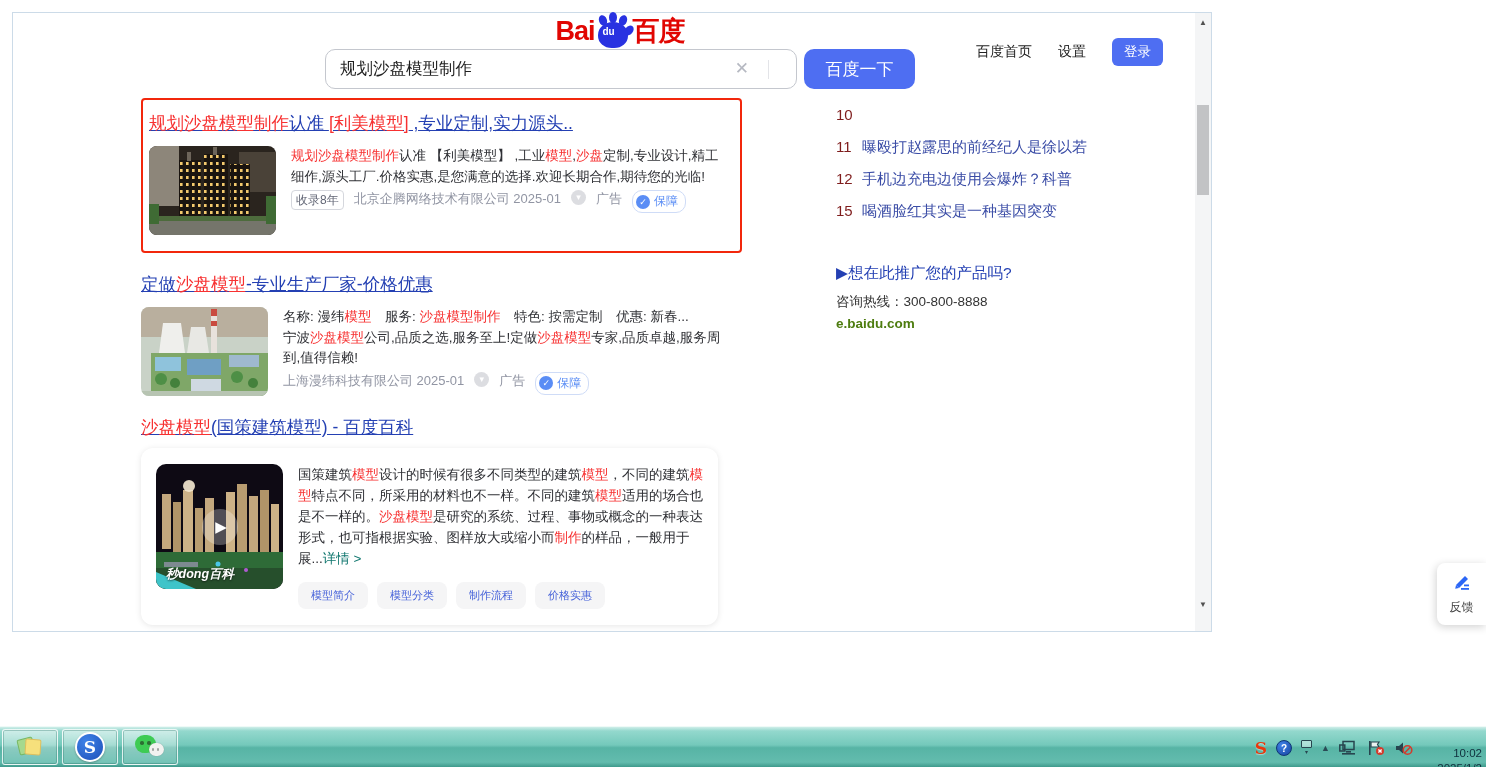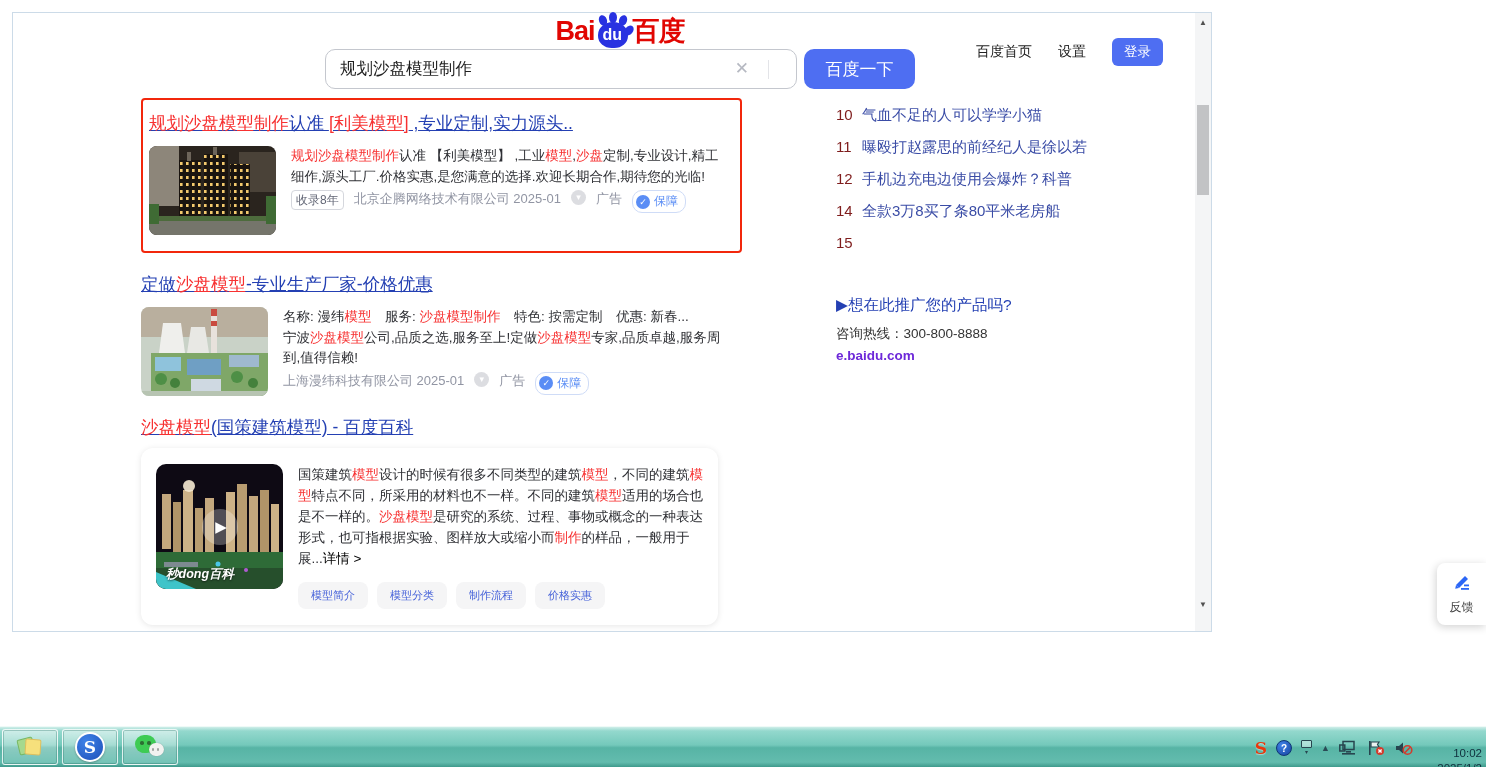--- a/index.html
+++ b/index.html
@@ -11,21 +11,21 @@
     background:#fff; border:1px solid #ccdbe8; }
 
   
   .hdr { position:relative; height:78px; display:flex; align-items:center; background:#fff;flex-direction:column; }
   .logo { margin-left:16px; display:flex; align-items:center; }
   .logo .bai,.logo .cn { font-size:27px; font-weight:bold; color:#e10602; letter-spacing:-1px; }
   .paw { position:relative; width:36px; height:36px; margin:0 1px; }
   .paw .pad { position:absolute; left:2px; top:9px; width:30px; height:26px; background:#2932e1; border-radius:50% 50% 46% 46%; }
   .paw .t { position:absolute; width:8px; height:11px; background:#2932e1; border-radius:50%; }
   .t1{left:3px;top:2px;transform:rotate(-20deg);} .t2{left:13px;top:-1px;} .t3{left:23px;top:2px;transform:rotate(20deg);} .t4{left:29px;top:12px;transform:rotate(40deg);}
-  .paw .du { position:absolute; left:7px; top:13px; color:#fff; font-size:16px; font-weight:bold; }
+  .paw .du { position:absolute; left:7px; top:13px; color:#fff; font-size:10px; font-weight:bold; }
   .searchwrap { margin-left:16px; display:flex; align-items:center; }
   .inputbox { position:relative; width:472px; }
   .inputbox input { width:472px; height:40px; border:1px solid #c4c7ce; border-radius:10px;
     padding:0 78px 0 14px; font-size:16.5px; color:#1f1f1f; outline:none; font-family:inherit; }
   .clear-x { position:absolute; right:48px; top:9px; font-size:17px; color:#b6b9c2; cursor:pointer; line-height:22px; }
   .in-sep { position:absolute; right:28px; top:11px; width:1px; height:19px; background:#e3e4e8; }
   .go-btn { margin-left:7px; width:111px; height:40px; background:#4e6ef2; color:#fff; border:none;
     border-radius:10px; font-size:17px; cursor:pointer; font-family:inherit; }
   .hdr-nav { position:absolute; right:48px; top:0; height:78px; display:flex; align-items:center; gap:26px; }
   .hdr-link { font-size:14px; color:#222; cursor:pointer; text-decoration:none; }
@@ -39,21 +39,21 @@
 
   
   .content { position:absolute; top:78px; left:0; right:16px; bottom:0; display:flex; padding:7px 0 0 128px; background:#fff; overflow:hidden; }
   .results { width:601px; flex:none; }
   .sidebar { margin-left:94px; width:355px; flex:none; padding-top:1px; }
 
   
   .r-title { display:inline-block; font-size:17.5px; color:#2440b3; text-decoration:underline; cursor:pointer; line-height:24px; }
   .r-title .hl { color:#f73131; }
   .hl { color:#f73131; }
-  .more { color:#000000; cursor:pointer; }
+  .more { color:#0f766e; cursor:pointer; }
   .redbox { border:2px solid #f2270c; border-radius:4px; padding:11px 12px 16px 6px; }
   .r-row { display:flex; margin-top:11px; }
   .thumb { width:127px; height:89px; border-radius:8px; flex:none; overflow:hidden; position:relative; }
   .thumb svg { display:block; }
   .r-body { margin-left:15px; }
   .r-desc { font-size:13.5px; color:#2f3035; line-height:20.5px; width:438px; }
   .meta { display:flex; align-items:flex-start; margin-top:3px; gap:10px; }
   .idx-badge { font-size:12px; color:#626675; border:1px solid #d5d7dd; border-radius:4px; padding:0 4px; line-height:18px; height:20px; display:inline-flex; align-items:center; }
   .meta-src { font-size:13px; color:#9195a3; }
   .chev-circle { width:15px; height:15px; border-radius:50%; background:#dcdde1; color:#fff; font-size:9px; line-height:15px; text-align:center; cursor:pointer; }
@@ -75,21 +75,21 @@
   .tags { display:flex; gap:9px; margin-top:13px; }
   .tag { background:#f5f5f6; color:#4662d9; font-size:11px; padding:6px 13px; border-radius:8px; cursor:pointer; white-space:nowrap; }
 
   
   .hot-item { display:flex; font-size:15px; line-height:32px; cursor:pointer; }
   .hot-num { color:#7f1d1d; width:26px; flex:none; }
   .hot-txt { color:#3a4ca6; }
   .promo { margin-top:36px; }
   .promo-title { font-size:15.5px; color:#2440b3; cursor:pointer; }
   .promo-hotline { font-size:13.5px; color:#333; margin-top:9px; }
-  .promo-url { font-size:13.5px; color:#6d28d9; margin-top:5px; font-weight:bold; cursor:pointer; }
+  .promo-url { font-size:13.5px; color:#4d7c0f; margin-top:5px; font-weight:bold; cursor:pointer; }
 
   
   .feedback { position:absolute; right:0; top:563px; width:49px; height:62px; background:#fff;
     border-radius:8px 0 0 8px; box-shadow:-1px 2px 8px rgba(0,0,0,0.18); text-align:center; cursor:pointer; }
   .feedback svg { margin-top:9px; }
   .fb-lbl { font-size:12px; color:#454545; margin-top:3px; }
 
   
   .taskbar { position:absolute; left:0; bottom:0; width:1486px; height:41px;
     background:linear-gradient(180deg,#cfeee9 0%,#93d8cd 10%,#74c9bb 45%,#57b4a5 52%,#63bcae 88%,#3f9a8c 100%);
@@ -292,36 +292,32 @@
             </div>
           </div>
           
         </div>
 
       </div>
 
       <aside class="sidebar">
         <div class="hot-item">
           <span class="hot-num">10</span>
-          <span class="hot-txt">气血不足的人可以学学小猫</span>
         </div>
         <div class="hot-item">
           <span class="hot-num">11</span>
           <span class="hot-txt">曝殴打赵露思的前经纪人是徐以若</span>
         </div>
         <div class="hot-item">
           <span class="hot-num">12</span>
           <span class="hot-txt">手机边充电边使用会爆炸？科普</span>
         </div>
         <div class="hot-item">
-          <span class="hot-num">14</span>
-          <span class="hot-txt">全款3万8买了条80平米老房船</span>
-        </div>
-        <div class="hot-item">
           <span class="hot-num">15</span>
+          <span class="hot-txt">喝酒脸红其实是一种基因突变</span>
         </div>
         <div class="promo">
           <div class="promo-title">▶想在此推广您的产品吗?</div>
           <div class="promo-hotline">咨询热线：300-800-8888</div>
           <div class="promo-url">e.baidu.com</div>
         </div>
       </aside>
 
     </div>
   </div>

